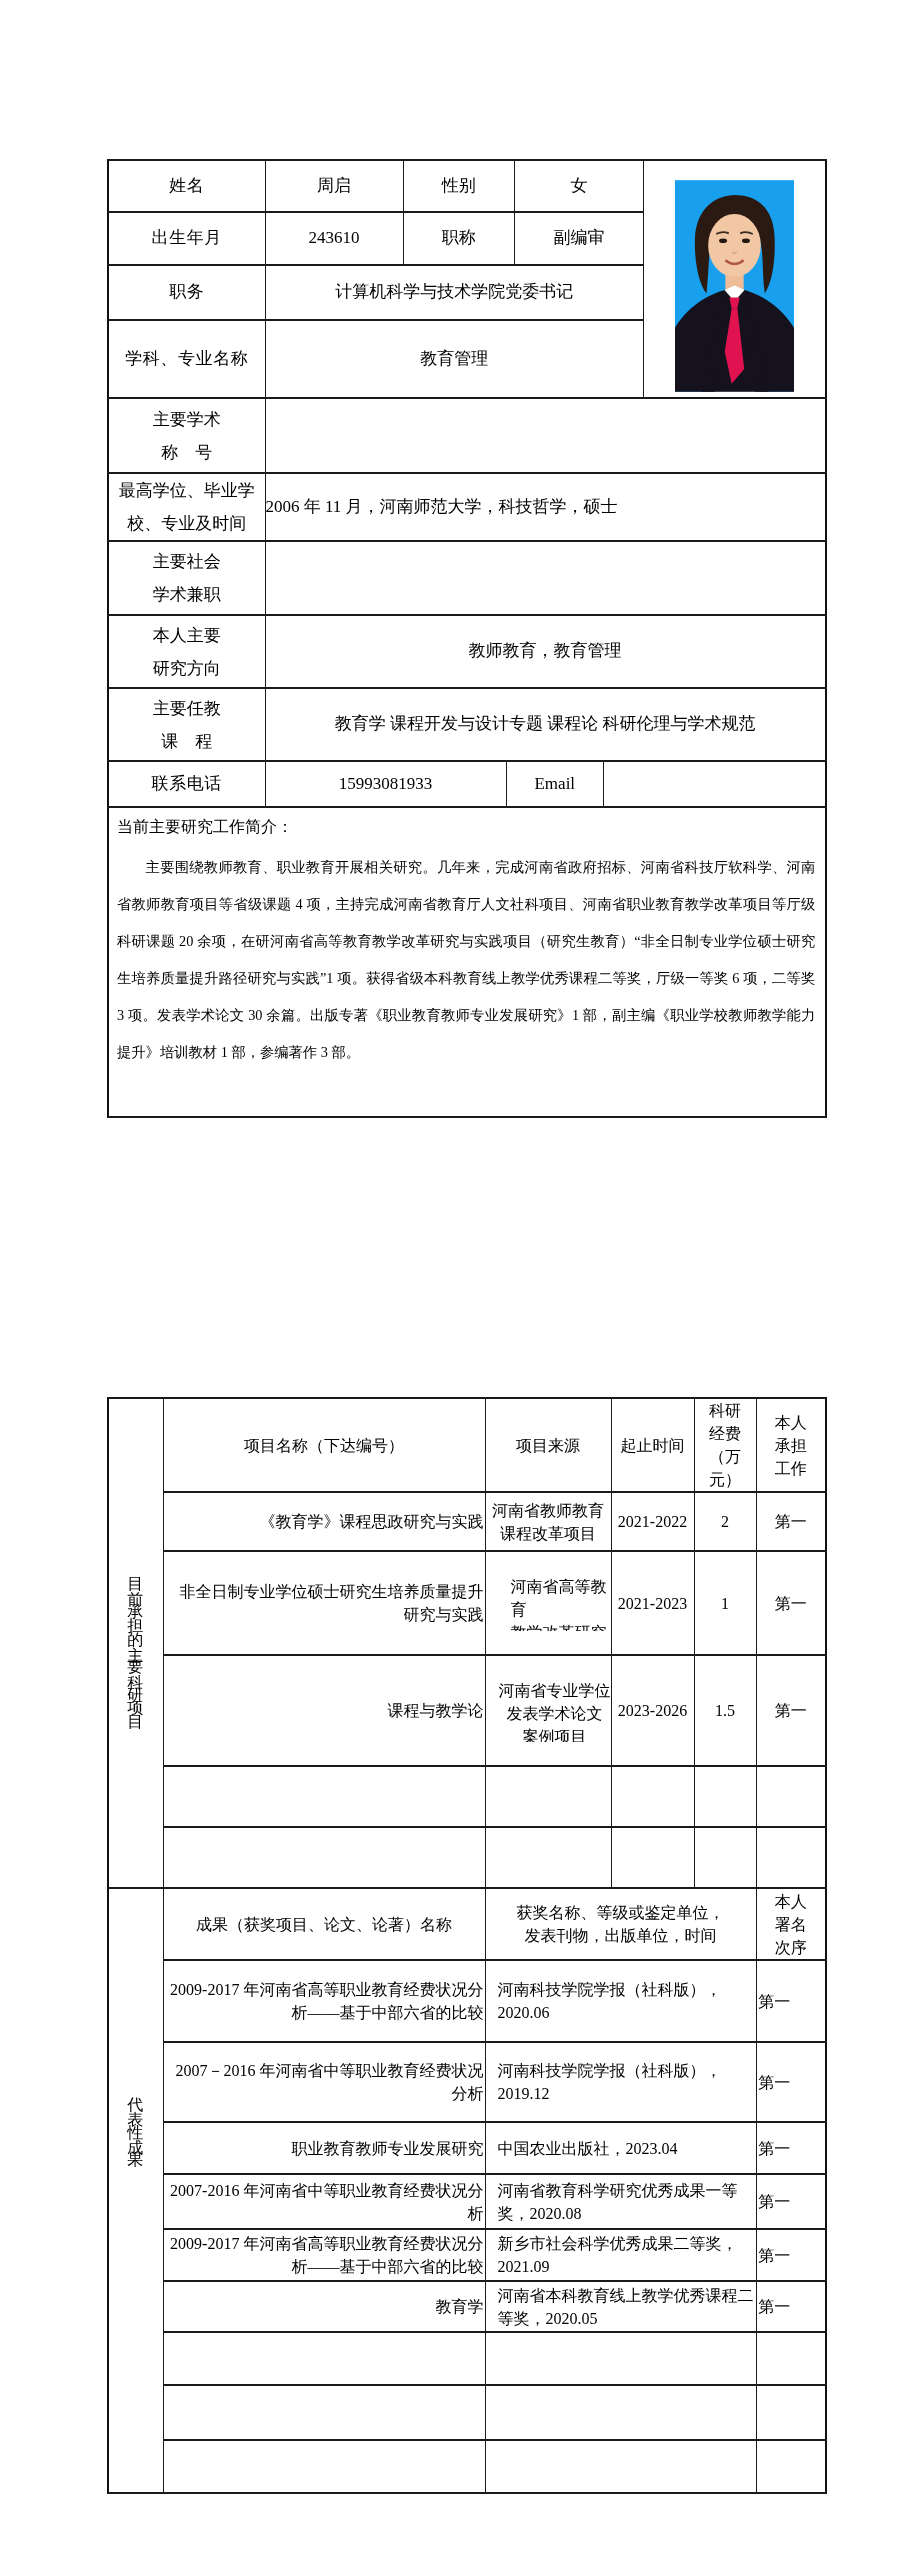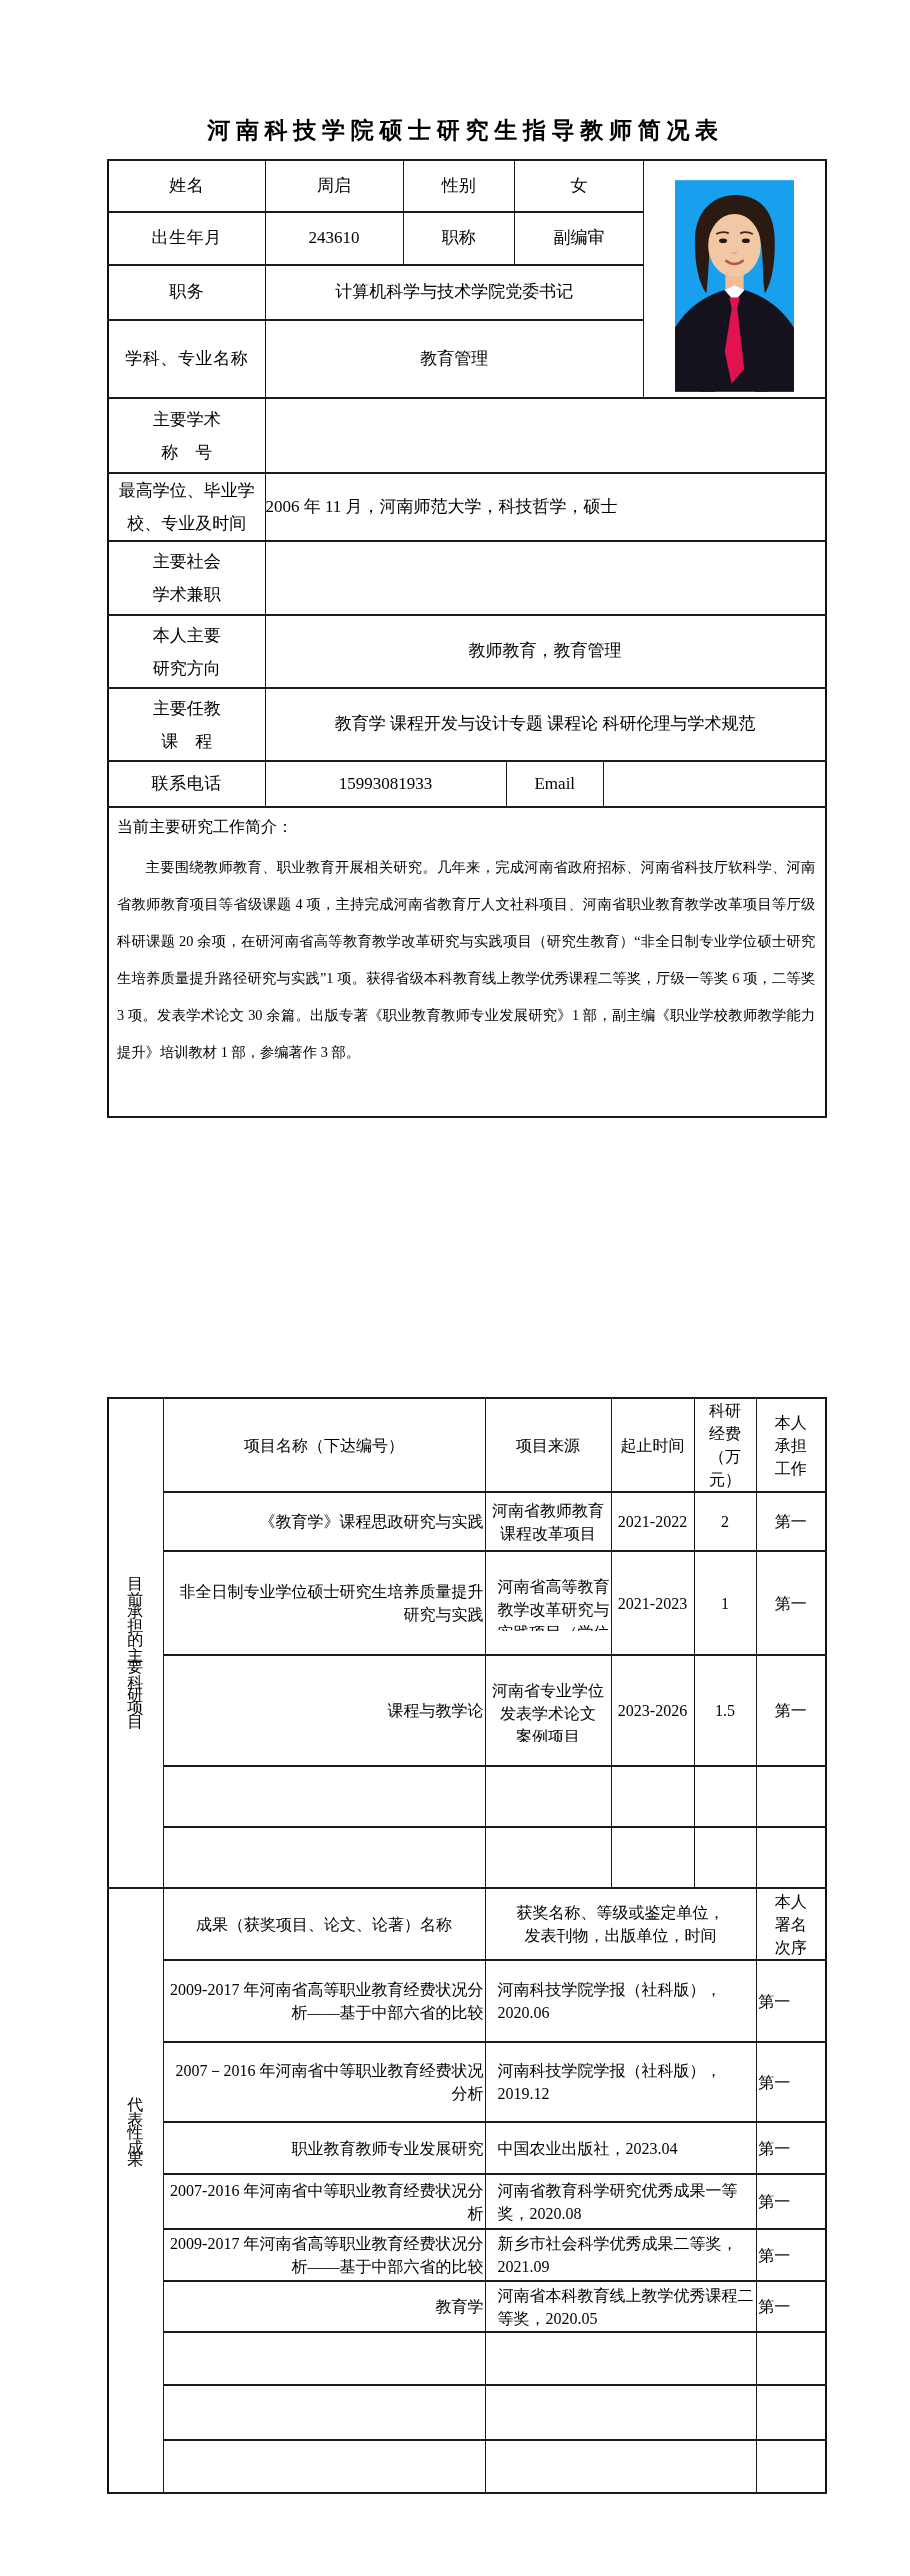--- a/index.html
+++ b/index.html
@@ -14,21 +14,21 @@
   }
   table{border-collapse:collapse;table-layout:fixed;}
   td{
     border-left:1.7px solid #1a1a1a;border-right:1.7px solid #1a1a1a;
     border-top:2.3px solid #1a1a1a;border-bottom:2.3px solid #1a1a1a;
     vertical-align:middle;text-align:center;padding:0;overflow:hidden;
     font-size:17px;line-height:1.35;
   }
   #t1{position:absolute;left:107px;top:159px;width:717px;border:2.3px solid #111;}
   #t2{position:absolute;left:107px;top:1397px;width:717px;border:2.3px solid #111;}
-  .pre{white-space:pre-line;}
+  .pre{white-space:pre-line;margin-left:13px;}
   .lbl{line-height:33px;padding:0 2.3px;}
   .left{text-align:left;padding-left:0;}
   .t1v{letter-spacing:0.6px;margin-top:17px;}
   #t2 td{font-size:16px;line-height:23px;}
   .small-h{font-size:15px;line-height:23px;}
   .srcL{text-align:left;padding-left:12px;}
   .nameL{text-align:right;padding-left:1px;padding-right:1.1px;}
   .roleL{text-align:left;padding-left:1.7px;}
   .clip2{max-height:56px;overflow:hidden;}
   .clip3{max-height:63px;overflow:hidden;}
@@ -43,21 +43,20 @@
     margin-top:9.2px;font-size:14.3px;line-height:37px;
     text-indent:2em;text-align:justify;
   }
   #photo-wrap{display:flex;align-items:flex-start;justify-content:center;padding-top:14.3px;}
 </style>
 </head>
 <body>
 
 <div id="page">
 
-  <div id="doc-title">河南科技学院硕士研究生指导教师简况表</div>
 
   <table id="t1">
     <colgroup>
       <col style="width:157px">
         <col style="width:138px">
         <col style="width:103px">
       <col style="width:8.6px">
         <col style="width:89px">
         <col style="width:40px">
         <col style="width:182px">

